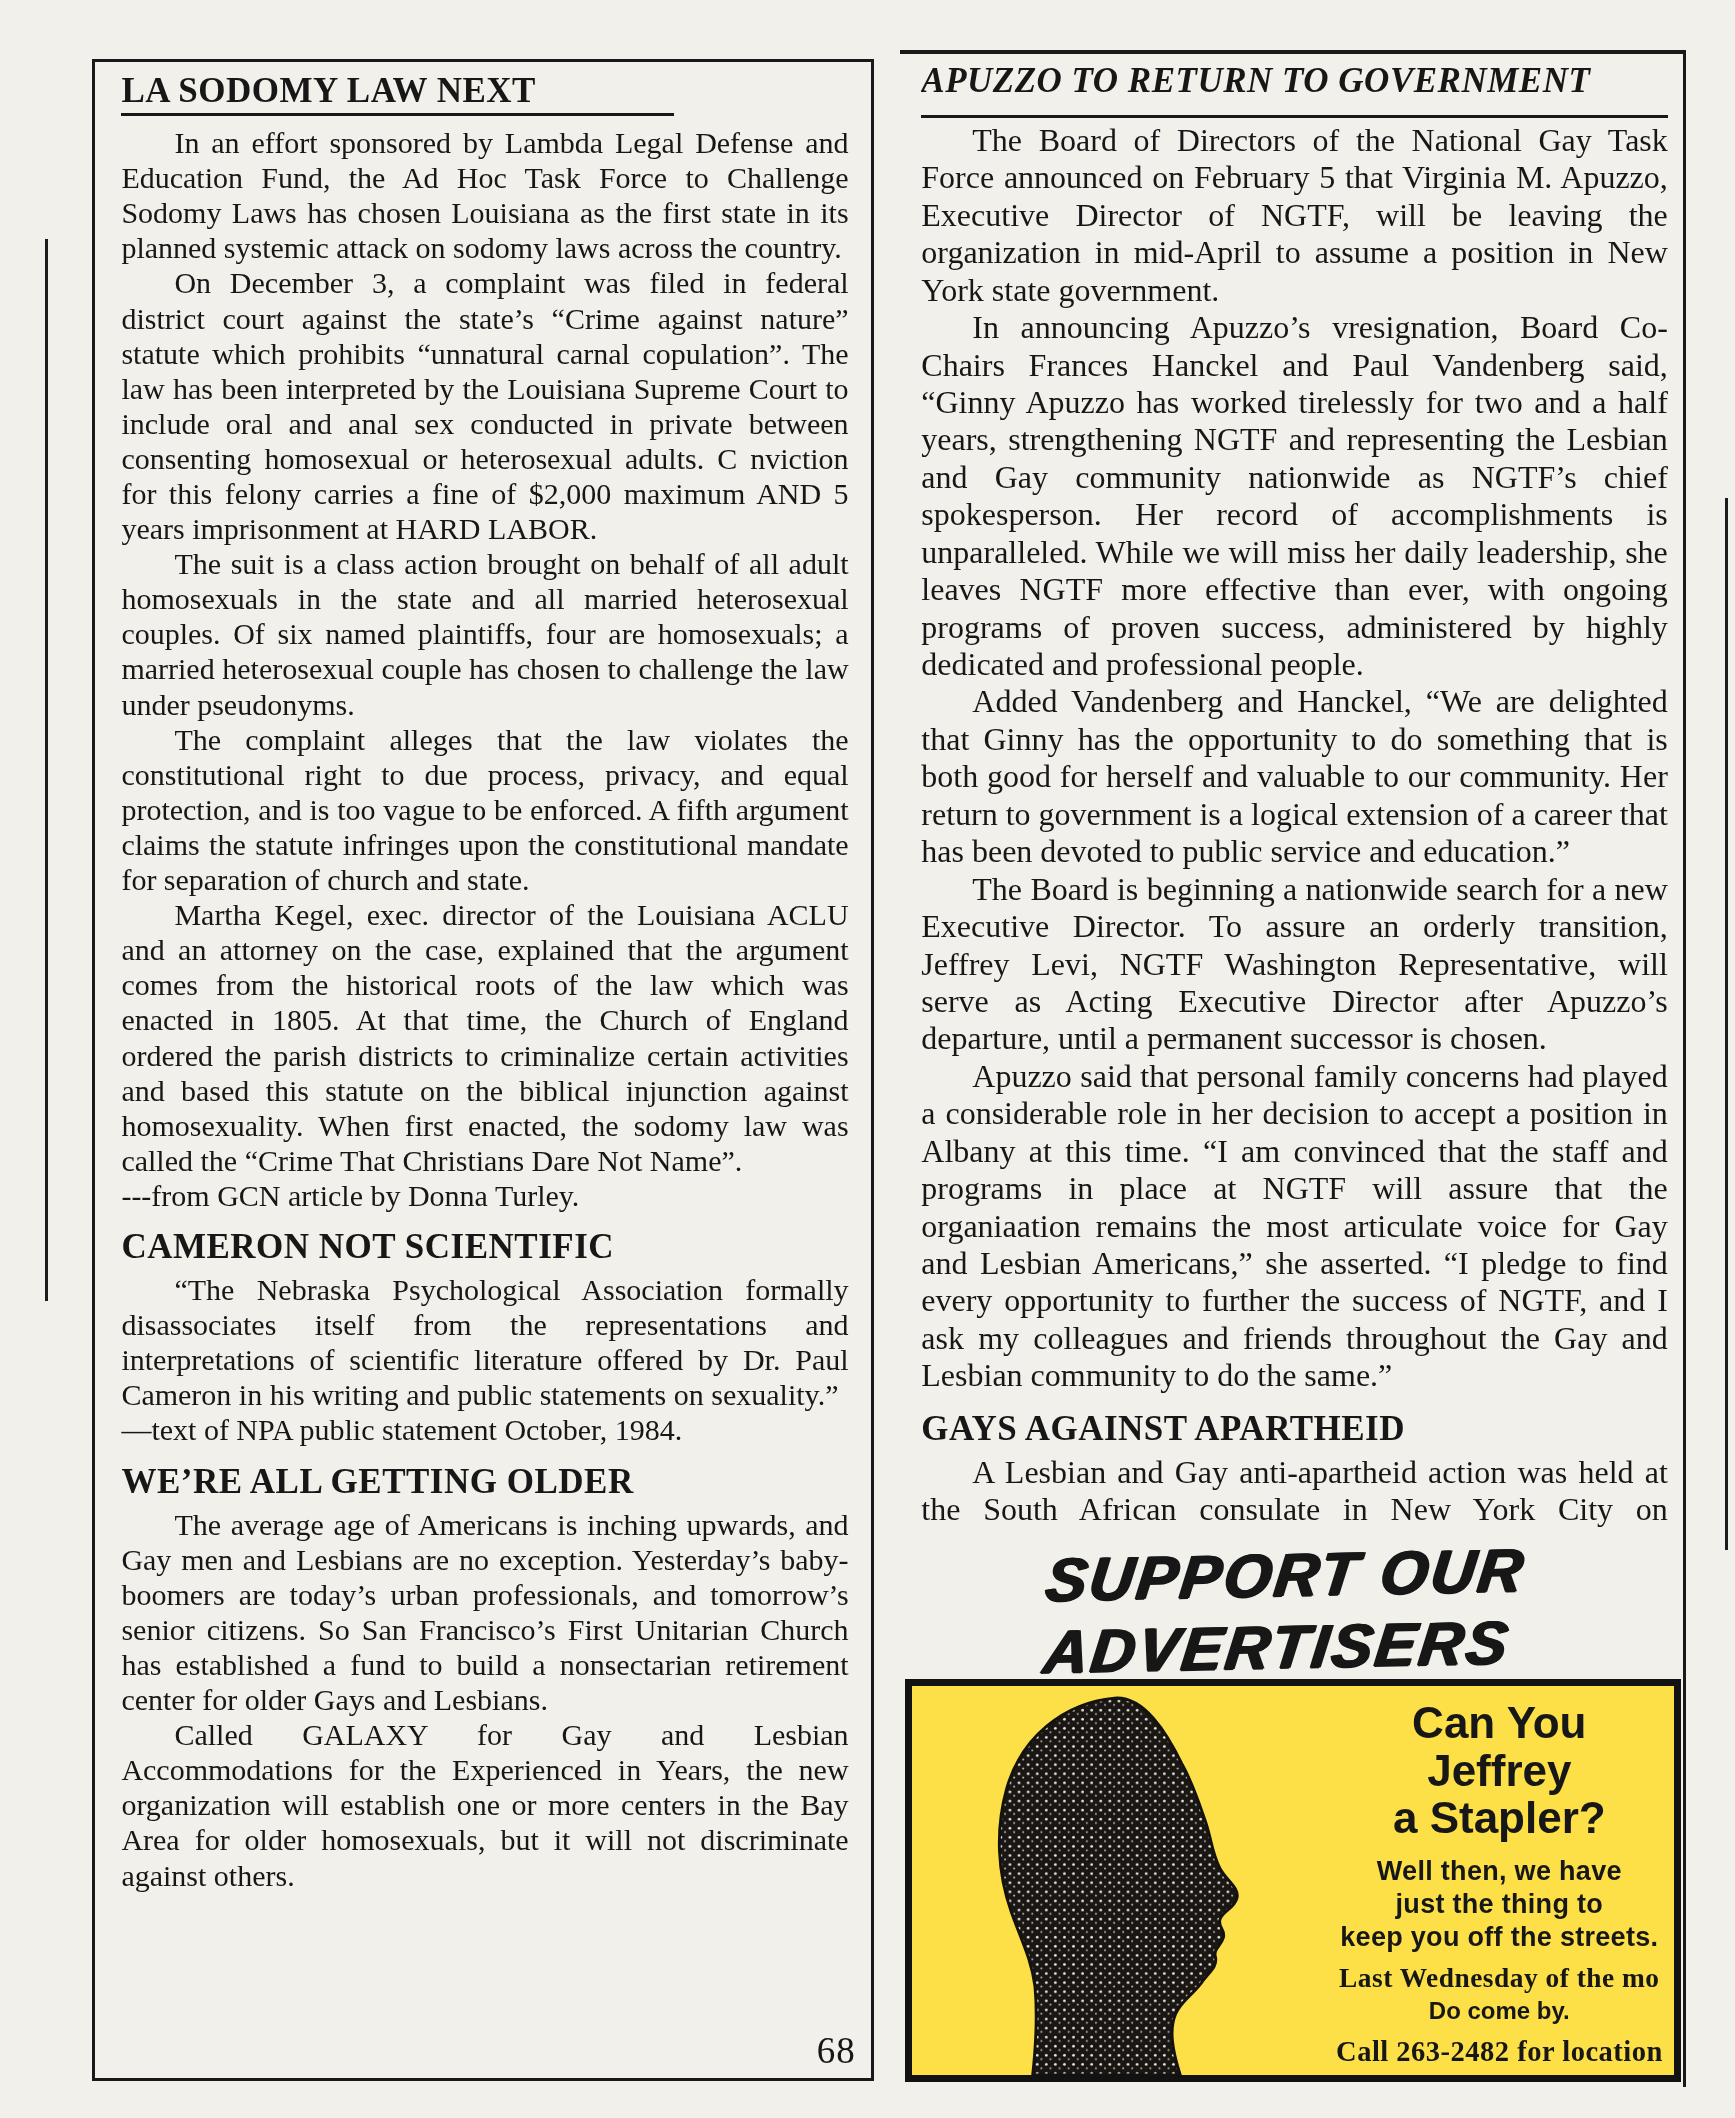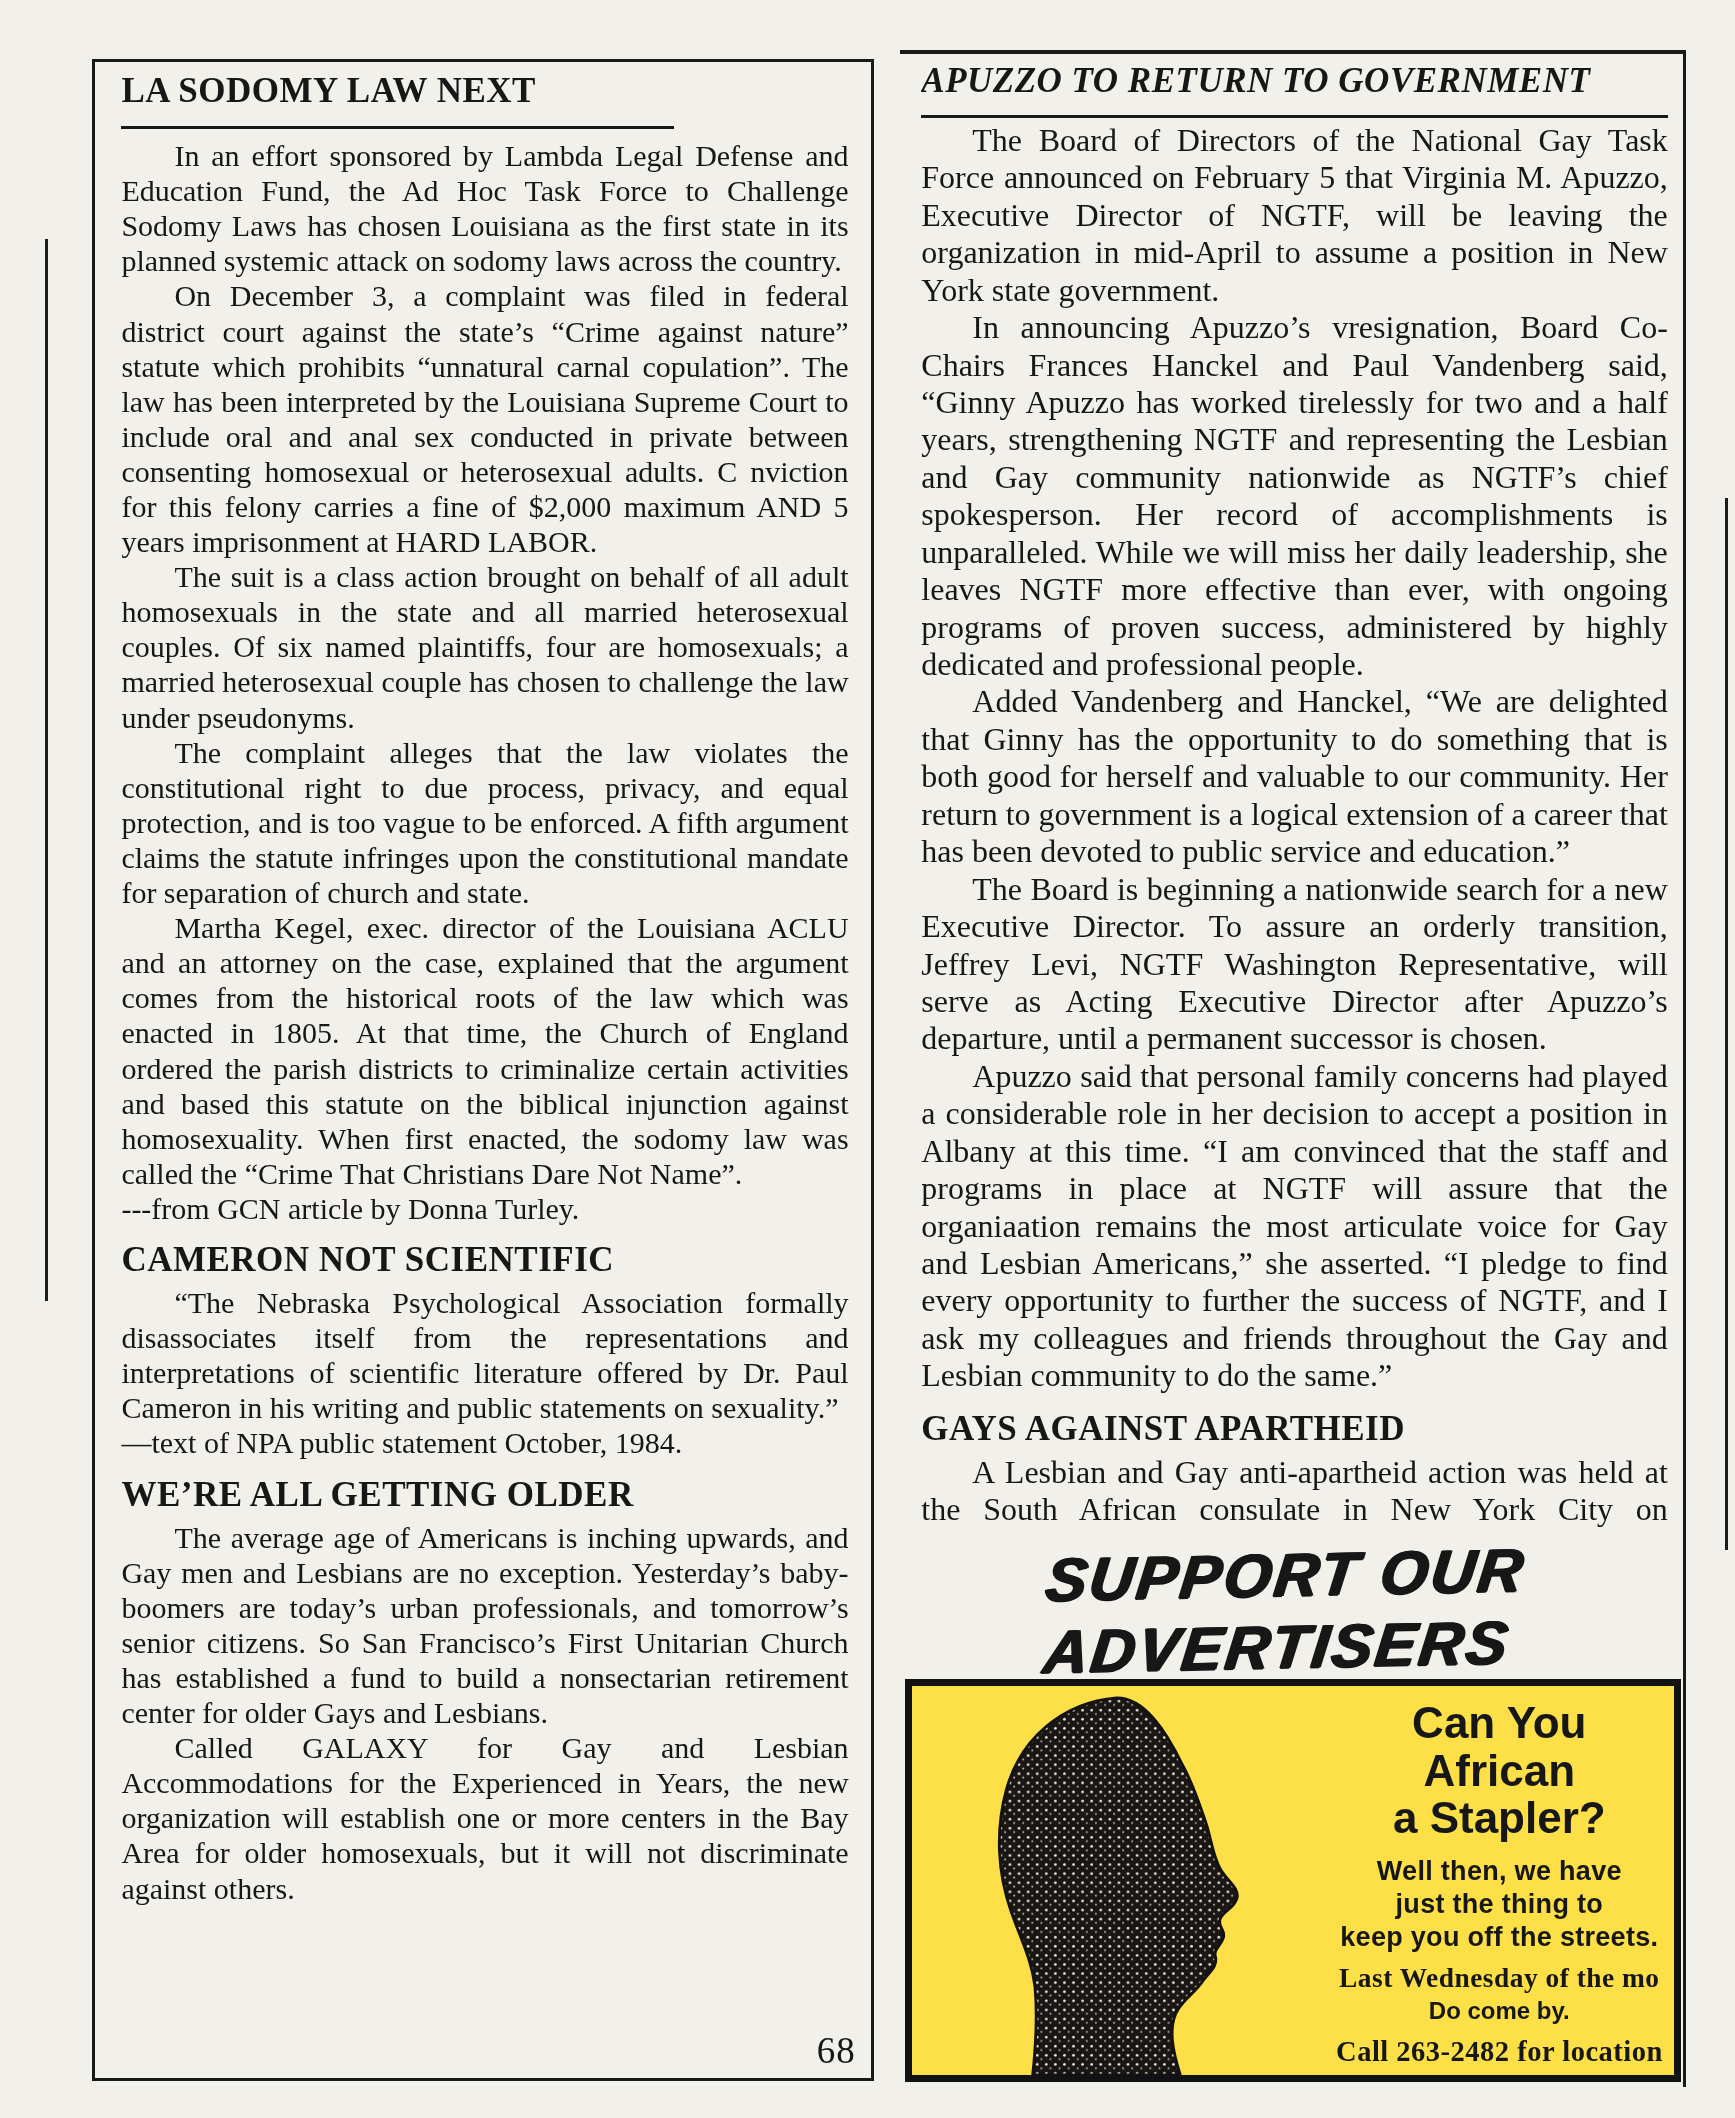--- a/index.html
+++ b/index.html
@@ -35,21 +35,21 @@
   .right-flow { height:1473px; overflow:hidden; }
 
   
   h2.headline {
     font-size:35px; font-weight:700; letter-spacing:0.5px;
     margin:15.2px 0 6.1px; line-height:1.08;
   }
   h2.first { margin-top:0; }
   h2.rule-under {
     border-bottom:3.6px solid #181818; width:76%;
-    padding-bottom:16px; margin-bottom:9.1px;
+    padding-bottom:3px; margin-bottom:9.1px;
   }
   h2.rule-full {
     border-bottom:3.6px solid #181818; width:100%;
     padding-bottom:15px; margin-bottom:4px;font-style:italic;
   }
 
   
   .left-col p.body  { font-size:30px; line-height:1.17; text-indent:53px; text-align:justify; }
   .right-col p.body { font-size:32px; line-height:1.17; text-indent:51px; text-align:justify; }
   p.attribution { text-indent:0 !important; text-align:left !important; }
@@ -175,21 +175,21 @@
               <circle cx="5.7" cy="6" r="0.9" fill="#bdb6a8"></circle>
             </pattern>
           </defs>
           <path d="M142,8 C98,12 60,42 47,88 C37,124 39,162 51,196 C59,219 69,238 72,262 C74,284 73,312 70,340 L200,340 C193,318 190,300 196,286 C201,274 213,268 220,257 C226,249 233,244 231,236 C229,229 236,226 238,219 C240,212 233,210 235,203 C237,196 248,193 250,184 C252,175 241,169 235,158 C228,145 227,130 222,116 C216,99 211,83 202,67 C188,38 168,6 142,8 Z" fill="url(#stip)" stroke="#141210" stroke-width="2.5"></path>
         </svg>
       </div>
 
       <div class="ad-right">
         <div class="ad-headline">
           <div>Can You</div>
-          <div>African</div>
+          <div>Jeffrey</div>
           <div>a Stapler?</div>
         </div>
         <div class="ad-bodytext">
           <div>Well then, we have</div>
           <div>just the thing to</div>
           <div>keep you off the streets.</div>
         </div>
         <div class="ad-event">Last Wednesday of the mo</div>
         <div class="ad-invite">Do come by.</div>
       </div>

